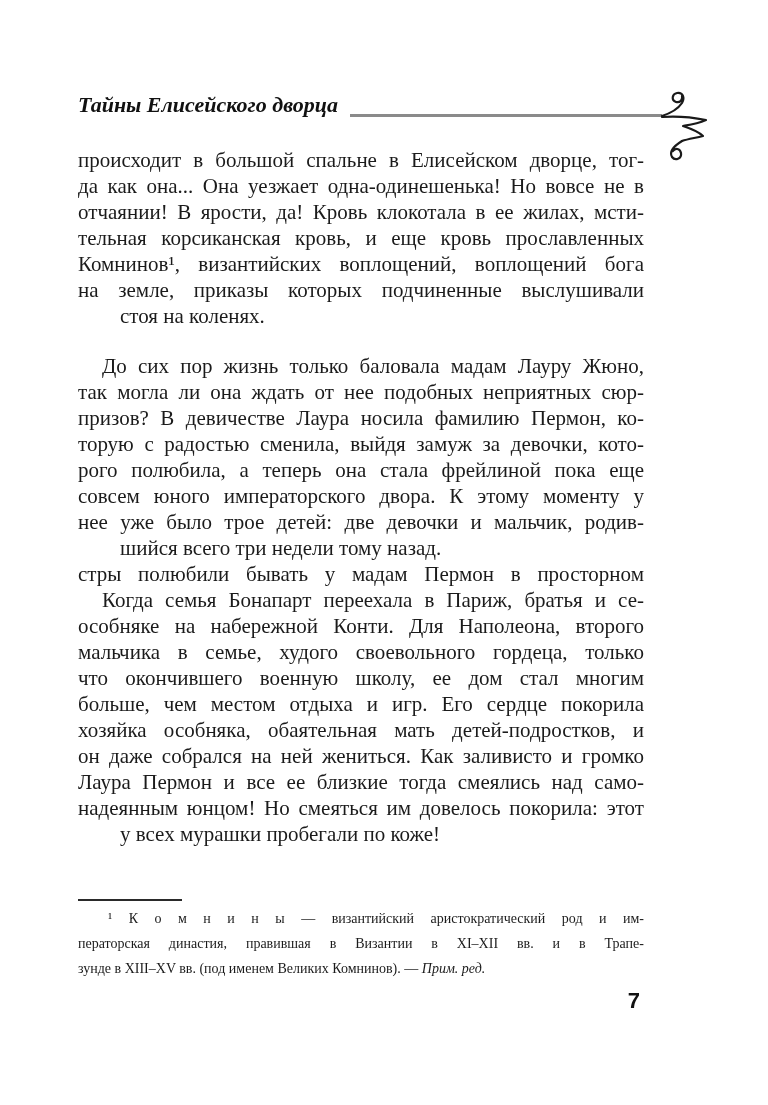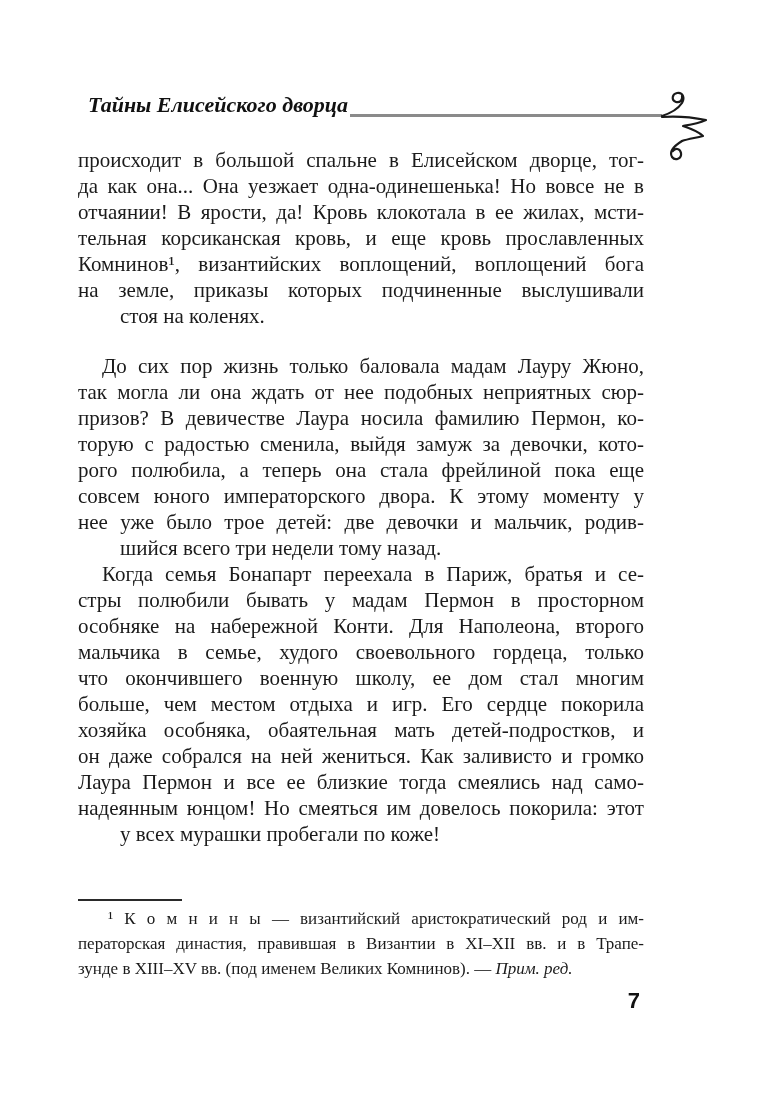--- a/index.html
+++ b/index.html
@@ -18,21 +18,21 @@
   }
   .page{
     position:absolute; inset:0;
     background:var(--background);
   }
   
   .header{
     position:absolute; left:78px; top:92px; width:634px; height:72px;
   }
   .running-title{
-    position:absolute; left:10px; top:0;
+    position:absolute; left:0; top:0;
     font-size:22px; line-height:26px;
     font-weight:bold; font-style:italic;
     white-space:nowrap;
     color:#111;
   }
   .header-rule{
     position:absolute; left:272px; right:50px; top:22px; height:3px;
     background:var(--rule);
   }
   .header-flourish{
@@ -50,21 +50,21 @@
     text-align:justify;
     text-align-last:justify;
     text-justify:inter-word;
     white-space:nowrap;
   }
   .line.last{text-align-last:left;margin-left:42px;}
   .line.indent{text-indent:24px;}
   
   .footnote{
     position:absolute; left:78px; top:899px; width:566px;
-    font-size:17px; line-height:25px;
+    font-size:14px; line-height:25px;
   }
   .footnote-rule{
     width:104px; height:0;
     border-top:2px solid #2a2a2a;
     margin-bottom:5px;
   }
   .fn-line{
     text-align:justify;
     text-align-last:justify;
     text-justify:inter-word;
@@ -110,22 +110,22 @@
         <div class="line indent">До сих пор жизнь только баловала мадам Лауру Жюно,</div>
         <div class="line">так могла ли она ждать от нее подобных неприятных сюр-</div>
         <div class="line">призов? В девичестве Лаура носила фамилию Пермон, ко-</div>
         <div class="line">торую с радостью сменила, выйдя замуж за девочки, кото-</div>
         <div class="line">рого полюбила, а теперь она стала фрейлиной пока еще</div>
         <div class="line">совсем юного императорского двора. К этому моменту у</div>
         <div class="line">нее уже было трое детей: две девочки и мальчик, родив-</div>
         <div class="line last">шийся всего три недели тому назад.</div>
       </div>
       <div class="para">
+        <div class="line">стры полюбили бывать у мадам Пермон в просторном</div>
         <div class="line indent">Когда семья Бонапарт переехала в Париж, братья и се-</div>
-        <div class="line">стры полюбили бывать у мадам Пермон в просторном</div>
         <div class="line">особняке на набережной Конти. Для Наполеона, второго</div>
         <div class="line">мальчика в семье, худого своевольного гордеца, только</div>
         <div class="line">что окончившего военную школу, ее дом стал многим</div>
         <div class="line">больше, чем местом отдыха и игр. Его сердце покорила</div>
         <div class="line">хозяйка особняка, обаятельная мать детей-подростков, и</div>
         <div class="line">он даже собрался на ней жениться. Как заливисто и громко</div>
         <div class="line">Лаура Пермон и все ее близкие тогда смеялись над само-</div>
         <div class="line">надеянным юнцом! Но смеяться им довелось покорила: этот</div>
         <div class="line last">у всех мурашки пробегали по коже!</div>
       </div>

